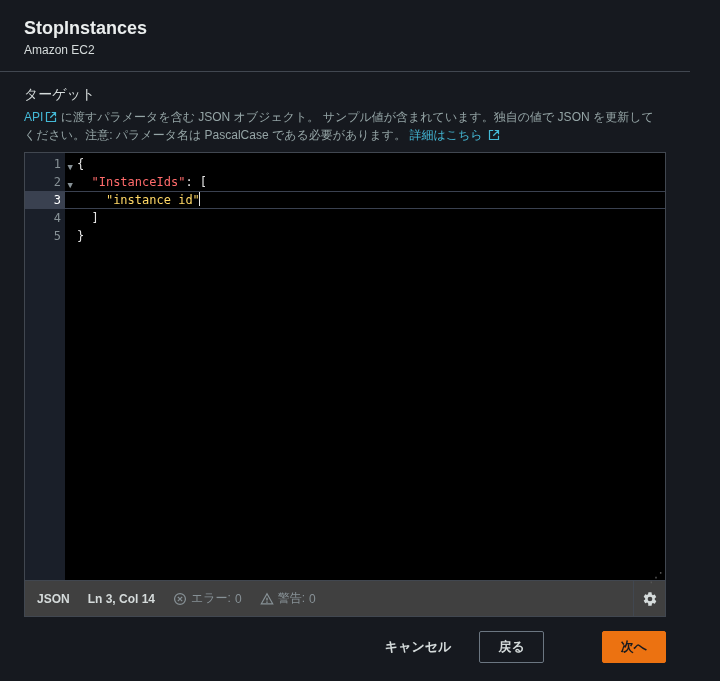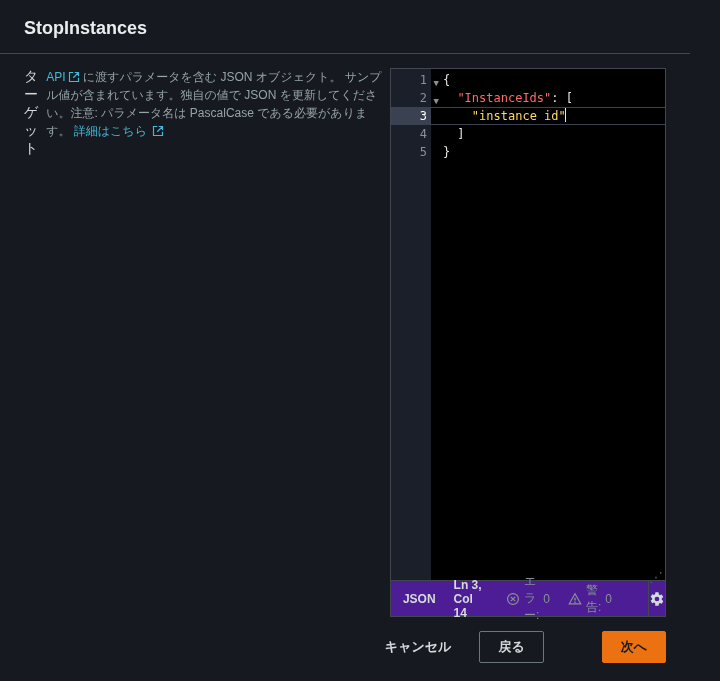--- a/index.html
+++ b/index.html
@@ -11,21 +11,21 @@
     font-size: 14px;
   }
   .page { width: 690px; height: 681px; display: flex; flex-direction: column; }
 
   
   .header { padding: 18px 24px 14px; border-bottom: 1px solid #414750; }
   .header h1 { font-size: 18px; font-weight: 700; color: #eaeded; }
   .header .sub { font-size: 12px; color: #d5dbdb; margin-top: 4px; }
 
   
-  .section { padding: 14px 24px 0 24px; flex: 1 1 auto; display: flex; flex-direction: row; min-height: 0; }
+  .section { padding: 14px 24px 0 24px; flex: 1 1 auto; display: flex; flex-direction: column; min-height: 0; }
   .field-label { font-size: 14px; color: #d5dbdb; margin-bottom: 4px; }
   .help { font-size: 12px; color: #95a5a6; line-height: 1.5; margin-bottom: 8px; }
   a.link { color: #44b9d6; text-decoration: none; }
   .ext-icon { display: inline-block; vertical-align: -2px; margin-left: 2px; }
 
   
   .editor-wrap {
     border: 1px solid #414750;
     background: #000;
     flex: 1 1 auto;
@@ -81,21 +81,21 @@
   
   .statusbar {
     border-top: 1px solid #414750;
     height: 36px;
     display: flex;
     align-items: center;
     padding: 0 12px;
     font-size: 12px;
     color: #aab7b8;
     gap: 18px;
-    background: #4c1d95;
+    background: #404040;
   }
   .statusbar .lang { font-weight: 700; color: #d5dbdb; }
   .statusbar .pos { font-weight: 700; color: #d5dbdb; }
   .statusbar .stat { display: inline-flex; align-items: center; gap: 4px; color: #879196; }
   .statusbar .spacer { flex: 1 1 auto; }
   .gear-btn {
     width: 32px; height: 36px;
     border-left: 1px solid #414750;
     display: flex; align-items: center; justify-content: center;
     margin-right: -12px;
@@ -120,20 +120,21 @@
 
   svg { display: block; }
 </style>
 </head>
 <body>
 
 <div class="page">
 
   <div class="header">
     <h1>StopInstances</h1>
+    <div class="sub">Amazon EC2</div>
   </div>
 
   <div class="section">
     <div class="field-label">ターゲット</div>
     <div class="help">
       <a href="#" class="link">
         <span>API</span><span class="ext-icon"><svg width="12" height="12" viewBox="0 0 16 16">
               <path fill="none" stroke="#44b9d6" stroke-width="1.6" d="M7 2H2v12h12V9 M9 2h5v5 M14 2 7 9"></path>
             </svg></span>
       </a><span> に渡すパラメータを含む JSON オブジェクト。 サンプル値が含まれています。独自の値で JSON を更新してください。注意: パラメータ名は PascalCase である必要があります。 </span><a href="#" class="link"><span>詳細はこちら</span> <span class="ext-icon"><svg width="12" height="12" viewBox="0 0 16 16">

